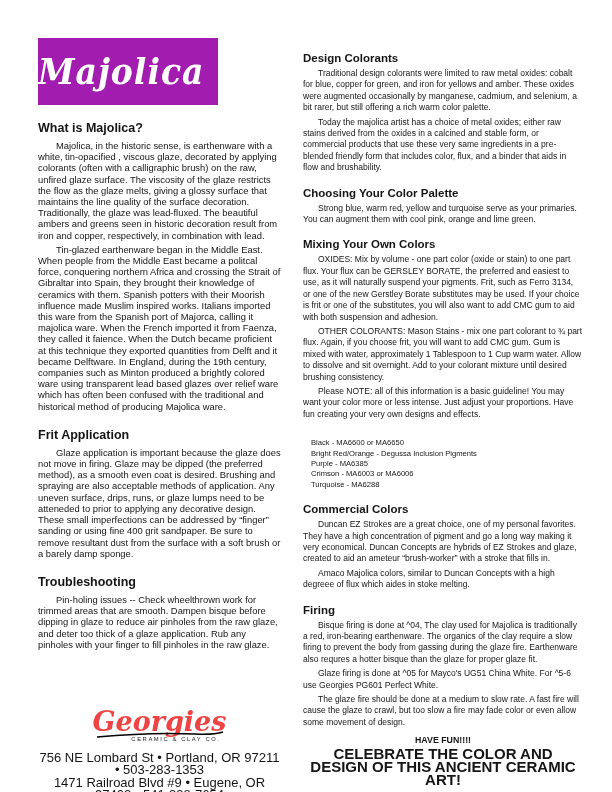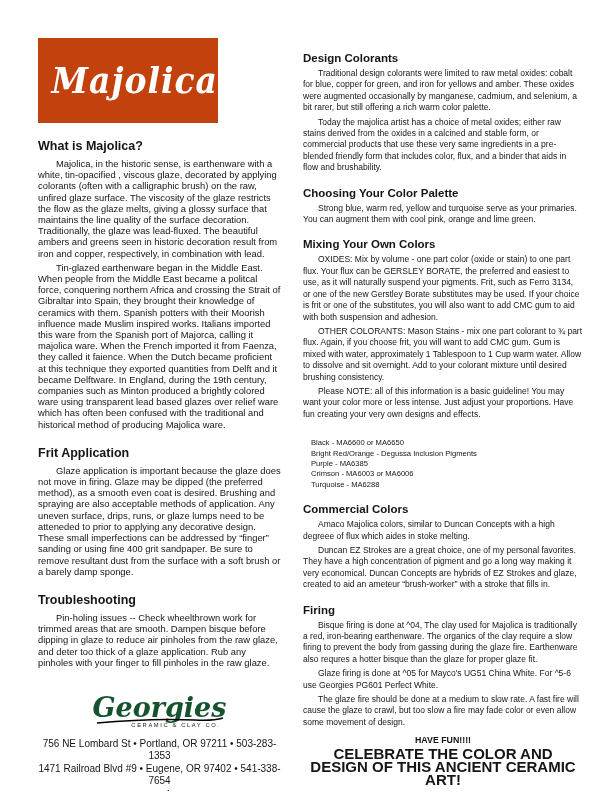--- a/index.html
+++ b/index.html
@@ -11,22 +11,22 @@
     font-family:"Liberation Sans", sans-serif;
     color:#151515;
     overflow:hidden;
   }
   
   .col-left{position:absolute;left:38px;top:38px;width:243px;}
   .col-right{position:absolute;left:303px;top:52px;width:280px;}
 
   
   .logo-box{
-    width:180px;height:85px;background:#c2410c;
-    display:flex;align-items:center;justify-content:flex-end;
+    width:180px;height:67px;background:#a21caf;
+    display:flex;align-items:center;justify-content:flex-start;
   }
   .logo-script{
     font-family:"DejaVu Serif", serif;
     font-style:italic;
     font-weight:bold;
     font-size:33px;
     color:#fff;
     letter-spacing:1px;
     transform:scaleY(1.05);
   }
@@ -40,29 +40,30 @@
     margin:0 0 3px 0;
     text-align:left;
   }
 
   
   .footer{margin-top:26px;text-align:center;}
   .georgies-wrap{display:inline-block;position:relative;line-height:1;}
   .georgies-script{
     font-family:"DejaVu Serif", serif;
     font-style:italic;font-weight:bold;
-    font-size:27px;color:#14532d;letter-spacing:0px;
+    font-size:27px;color:#ef4444;letter-spacing:0px;
     display:block;
+    margin-top:32px;
   }
   .georgies-swash{display:block;margin:-4px auto 0 auto;}
   .georgies-sub{
     font-size:5.8px;letter-spacing:1.6px;color:#222;
     display:block;text-align:right;margin-top:-2px;padding-right:6px;
   }
-  .addr{font-size:10px;line-height:12.5px;margin-top:7px;}
+  .addr{font-size:13px;line-height:12.5px;margin-top:7px;}
   .site{font-size:9.3px;line-height:12px;font-weight:bold;}
 
   
   .r-heading{
     font-size:11.5px;font-weight:bold;
     margin:13px 0 4px 0;
   }
   .r-heading.first{margin-top:0;}
   .r-para{
     font-size:8.5px;line-height:11.4px;
@@ -130,22 +131,22 @@
 
     <div class="color-list">
       <div>Black - MA6600 or MA6650</div>
       <div>Bright Red/Orange - Degussa Inclusion Pigments</div>
       <div>Purple - MA6385</div>
       <div>Crimson - MA6003 or MA6006</div>
       <div>Turquoise - MA6288</div>
     </div>
 
     <div class="r-heading">Commercial Colors</div>
+    <p class="r-para">Duncan EZ Strokes are a great choice, one of my personal favorites. They have a high concentration of pigment and go a long way making it very economical. Duncan Concepts are hybrids of EZ Strokes and glaze, created to aid an ameteur “brush-worker” with a stroke that fills in.</p>
     <p class="r-para">Amaco Majolica colors, similar to Duncan Concepts with a high degreee of flux which aides in stoke melting.</p>
-    <p class="r-para">Duncan EZ Strokes are a great choice, one of my personal favorites. They have a high concentration of pigment and go a long way making it very economical. Duncan Concepts are hybrids of EZ Strokes and glaze, created to aid an ameteur “brush-worker” with a stroke that fills in.</p>
 
     <div class="r-heading">Firing</div>
     <p class="r-para">Bisque firing is done at ^04, The clay used for Majolica is traditionally a red, iron-bearing earthenware. The organics of the clay require a slow firing to prevent the body from gassing during  the glaze fire. Earthenware also requres a hotter bisque than the glaze for proper glaze fit.</p>
     <p class="r-para">Glaze firing is done at ^05 for Mayco's UG51 China White. For ^5-6 use Georgies PG601 Perfect White.</p>
     <p class="r-para">The glaze fire should be done at a medium to slow rate. A fast fire will cause the glaze to crawl, but too slow a fire may fade color or even allow some movement of design.</p>
 
     <div class="closing">
       <div class="l1">HAVE FUN!!!!</div>
       <div class="l2">CELEBRATE THE COLOR AND DESIGN OF THIS ANCIENT CERAMIC ART!</div>
     </div>

